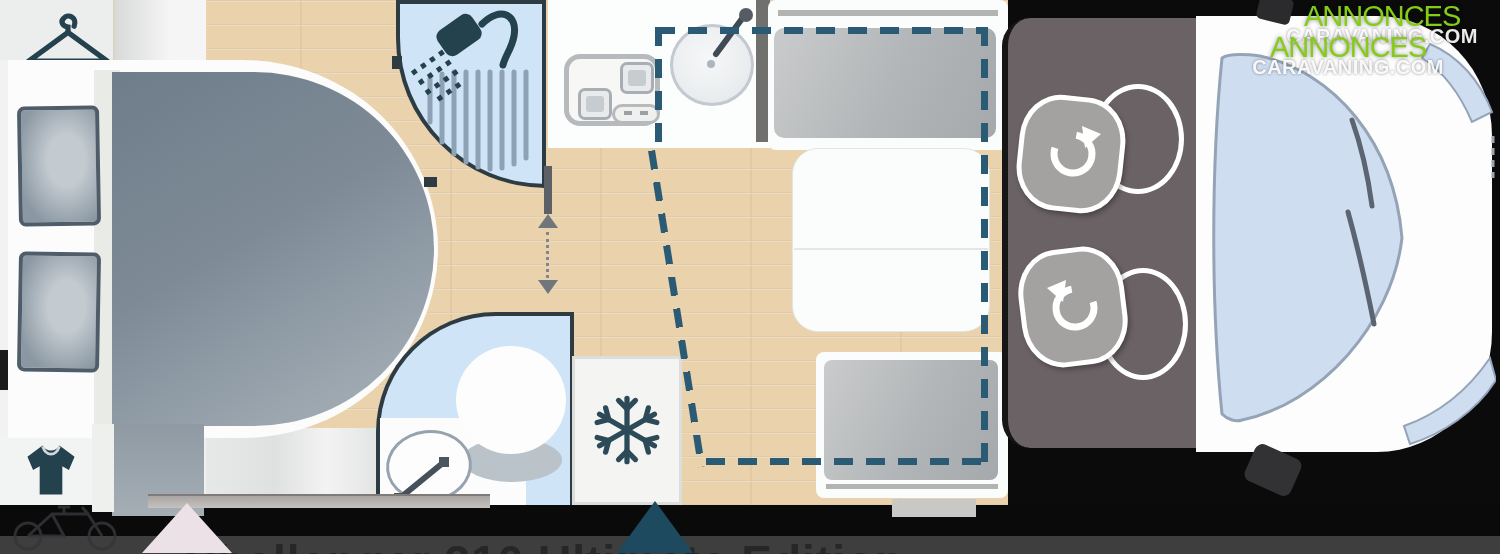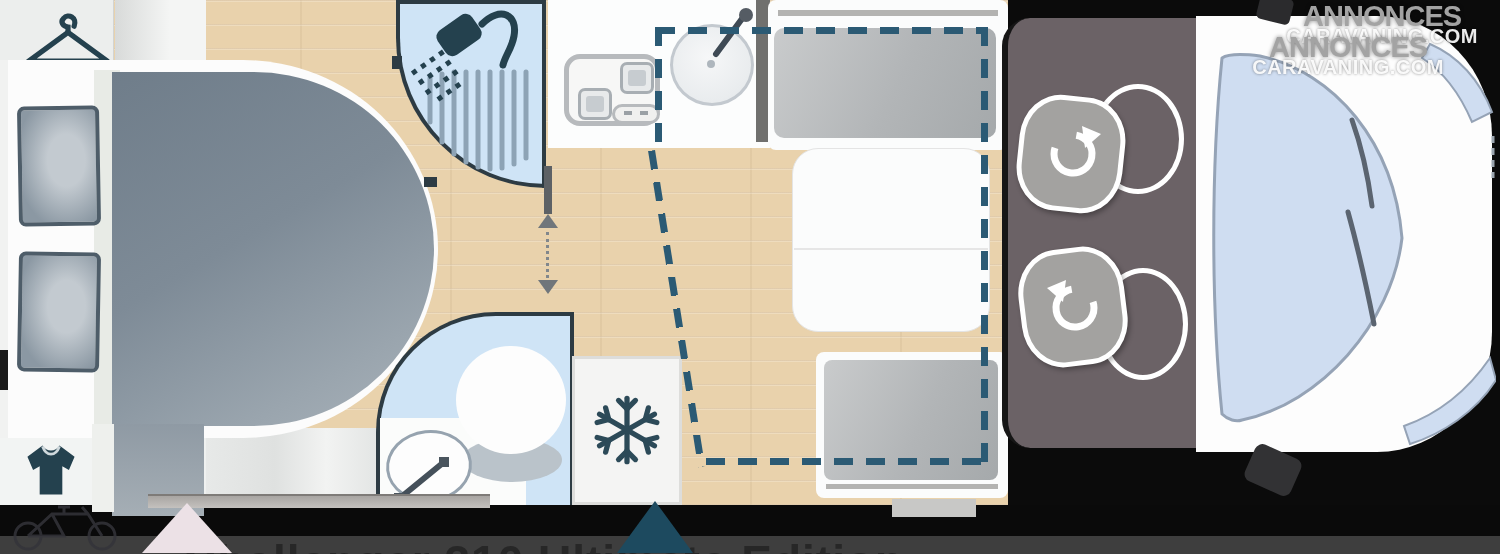--- a/index.html
+++ b/index.html
@@ -10,21 +10,21 @@
   .wood{background-color:#e9d2ac;
         background-image:
           repeating-linear-gradient(180deg, rgba(255,255,255,.22) 0 2px, rgba(255,255,255,0) 2px 24px),
           repeating-linear-gradient(180deg, rgba(150,108,60,.20) 0 1.5px, rgba(0,0,0,0) 1.5px 24px),
           repeating-linear-gradient(90deg, rgba(120,90,50,.07) 0 2px, rgba(0,0,0,0) 2px 150px);}
   .dash-h{height:7px;background:repeating-linear-gradient(90deg,#2b5a74 0 19px,transparent 19px 32px);}
   .dash-v{width:7px;background:repeating-linear-gradient(180deg,#2b5a74 0 19px,transparent 19px 32px);}
   .cushion{background:linear-gradient(115deg,#c9cbcc 0%,#b2b5b7 55%,#a5a9ab 100%);}
   .whitebox{background:#fbfcfc;}
   .tri{width:0;height:0;}
-  .wm1{font-weight:700;font-size:29px;letter-spacing:-1px;color:#a3a3a3;line-height:26px;
+  .wm1{font-weight:400;font-size:29px;letter-spacing:-1px;color:#84cc16;line-height:26px;
        text-shadow:0 0 4px rgba(0,0,0,.45);}
   .wm2{font-weight:700;font-size:20px;letter-spacing:.5px;color:rgba(255,255,255,.92);line-height:15px;
        text-shadow:0 0 3px rgba(0,0,0,.45);}
 </style>
 </head>
 <body>
 
 <div id="stage">
 
   <div class="abs wood" style="left:0;top:0;width:1008px;height:505px;"></div>

